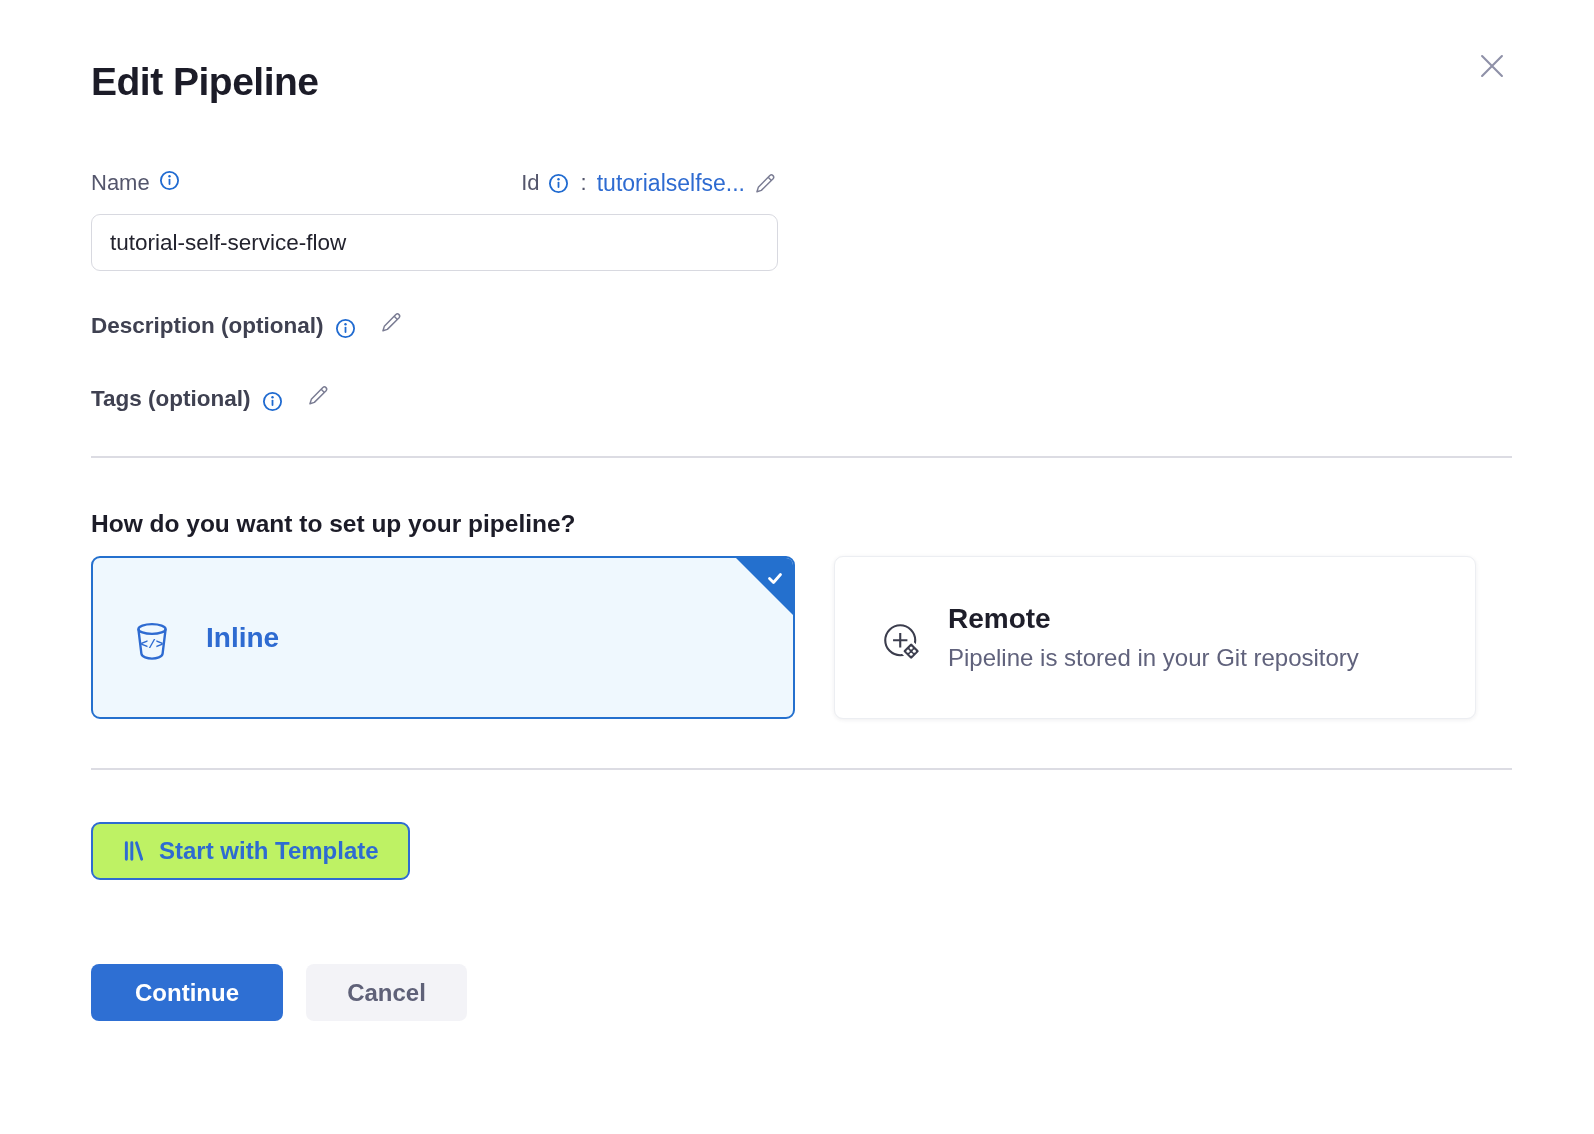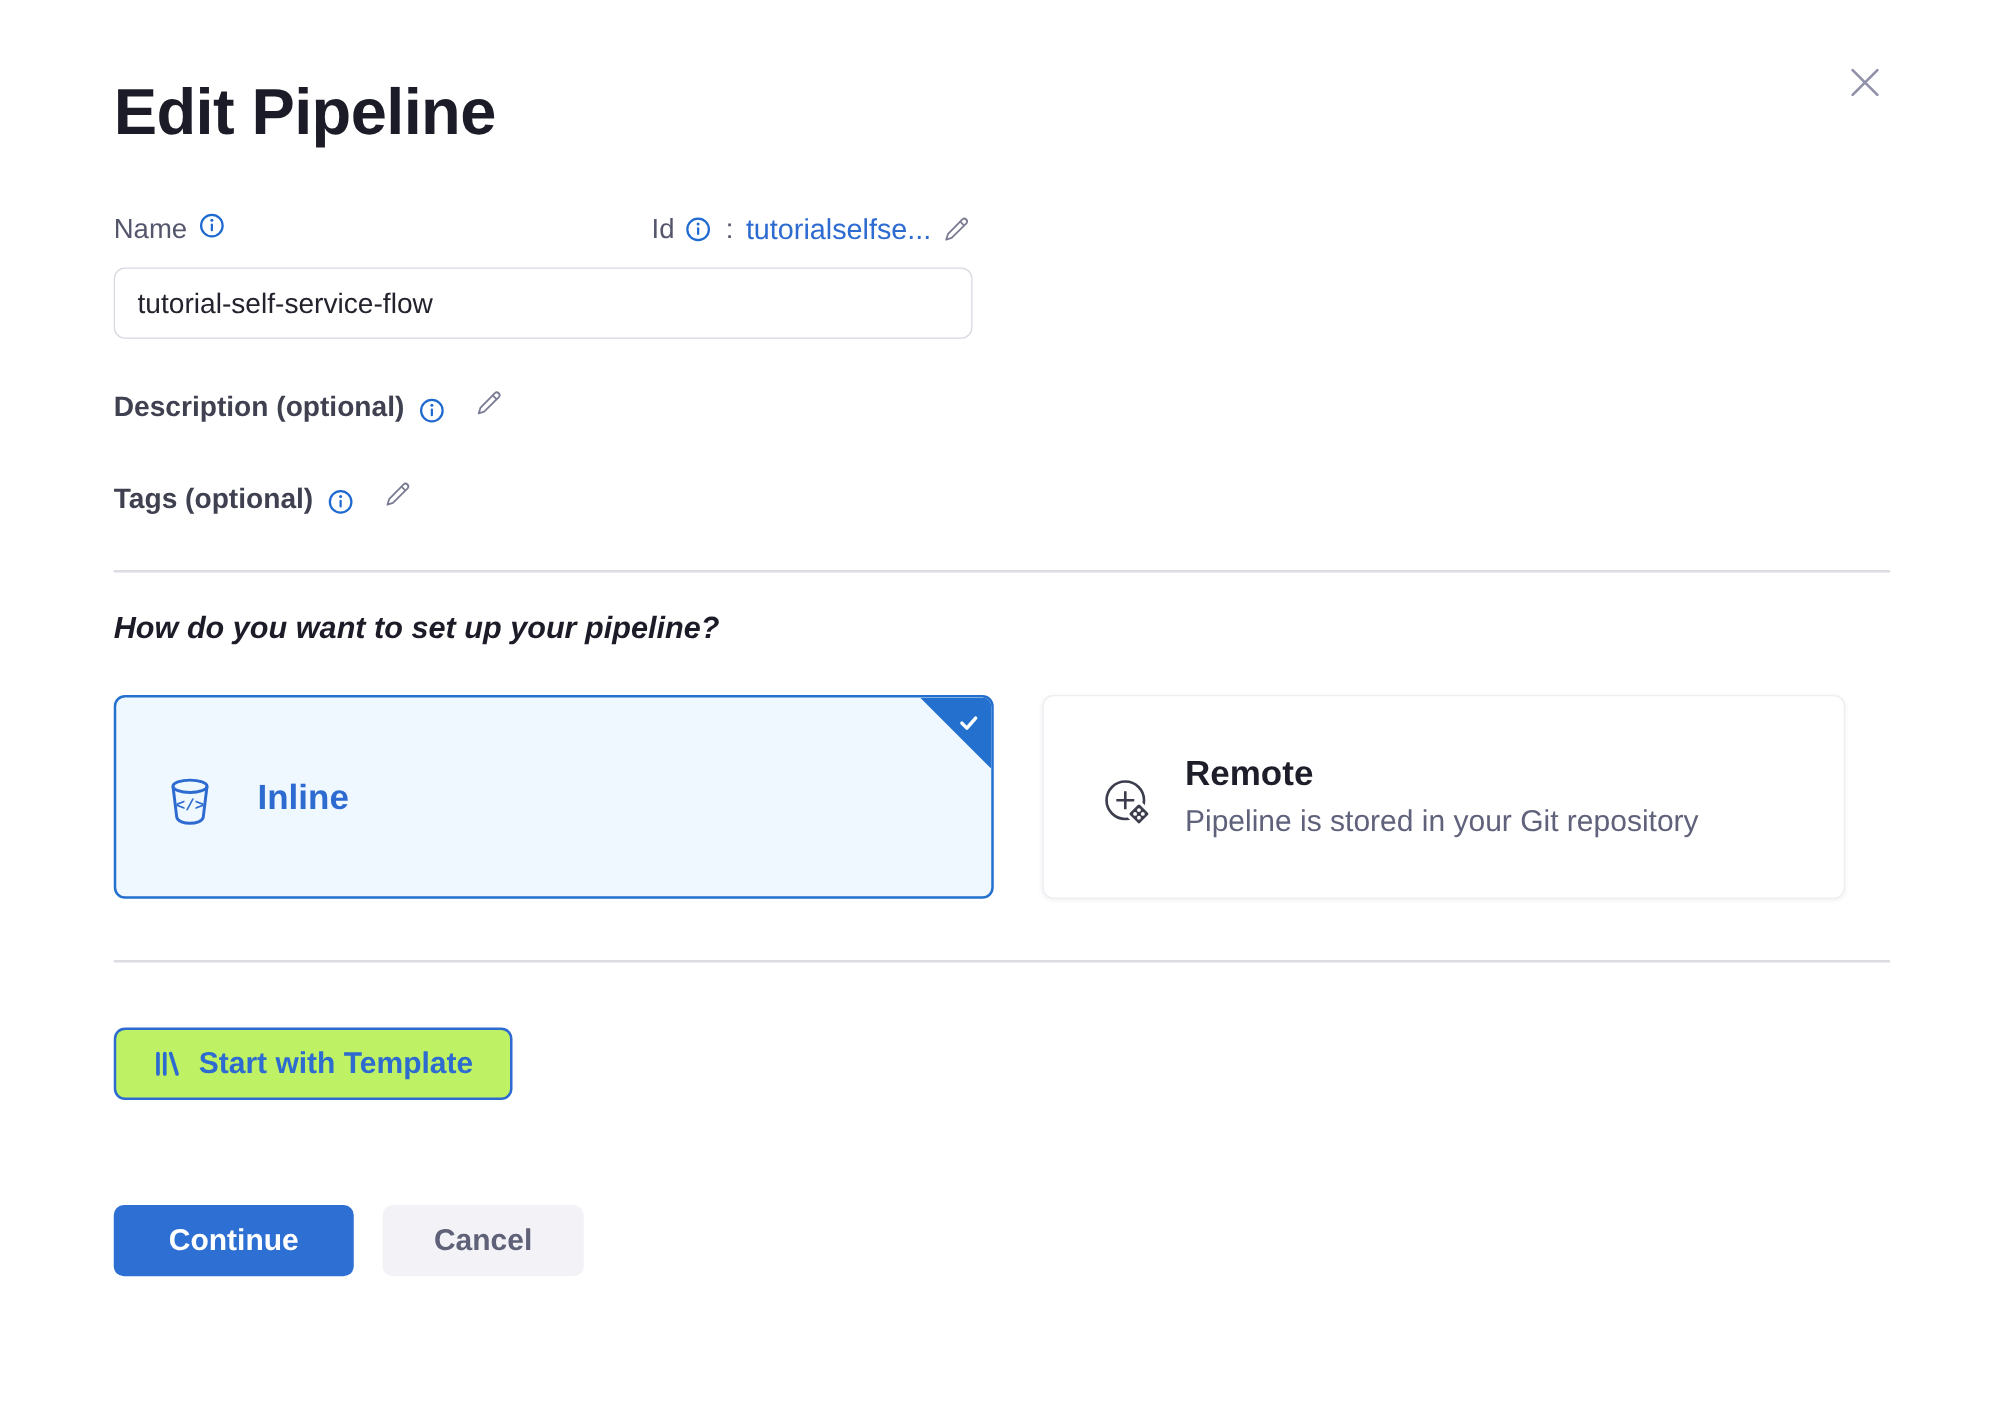--- a/index.html
+++ b/index.html
@@ -16,21 +16,21 @@
   .close-btn {
     position: absolute; top: 46px; left: 1472px;
     width: 40px; height: 40px;
     background: none; border: none; cursor: pointer;
     display: flex; align-items: center; justify-content: center;
   }
 
   
   .dialog-title {
     position: absolute; top: 60px; left: 91px;
-    font-size: 52px; font-weight: 700; letter-spacing: -0.5px;
+    font-size: 39px; font-weight: 700; letter-spacing: -0.5px;
     color: #1c1c28;
   }
 
   
   .name-id-row {
     position: absolute; top: 168px; left: 91px; width: 687px; height: 30px;
     display: flex; justify-content: space-between; align-items: center;
   }
   .label-group { display: flex; align-items: flex-start; gap: 9px; }
   .field-label { font-size: 22px; color: #54566c; }
@@ -57,22 +57,22 @@
   .opt-row .opt-label { font-size: 22.5px; font-weight: 600; color: #3f4151; }
   .opt-row .pencil-icon { margin-left: 12px; margin-bottom: 4px; }
   .row-description { top: 310px; }
   .row-tags { top: 383px; }
 
   .divider { position: absolute; left: 91px; width: 1421px; height: 2px; background: #dcdce3; }
   .divider-1 { top: 456px; }
   .divider-2 { top: 768px; }
 
   .setup-question {
-    position: absolute; top: 489px; left: 91px;
-    font-size: 24.5px; font-weight: 700; color: #1c1c28; font-style: italic;
+    position: absolute; top: 510px; left: 91px;
+    font-size: 24.5px; font-weight: 700; color: #1c1c28;
   }
 
   
   .card {
     position: absolute; top: 556px; height: 163px;
     border-radius: 9px; cursor: pointer; overflow: hidden;
     display: flex; align-items: center;
   }
   .card-inline {
     left: 91px; width: 704px;

